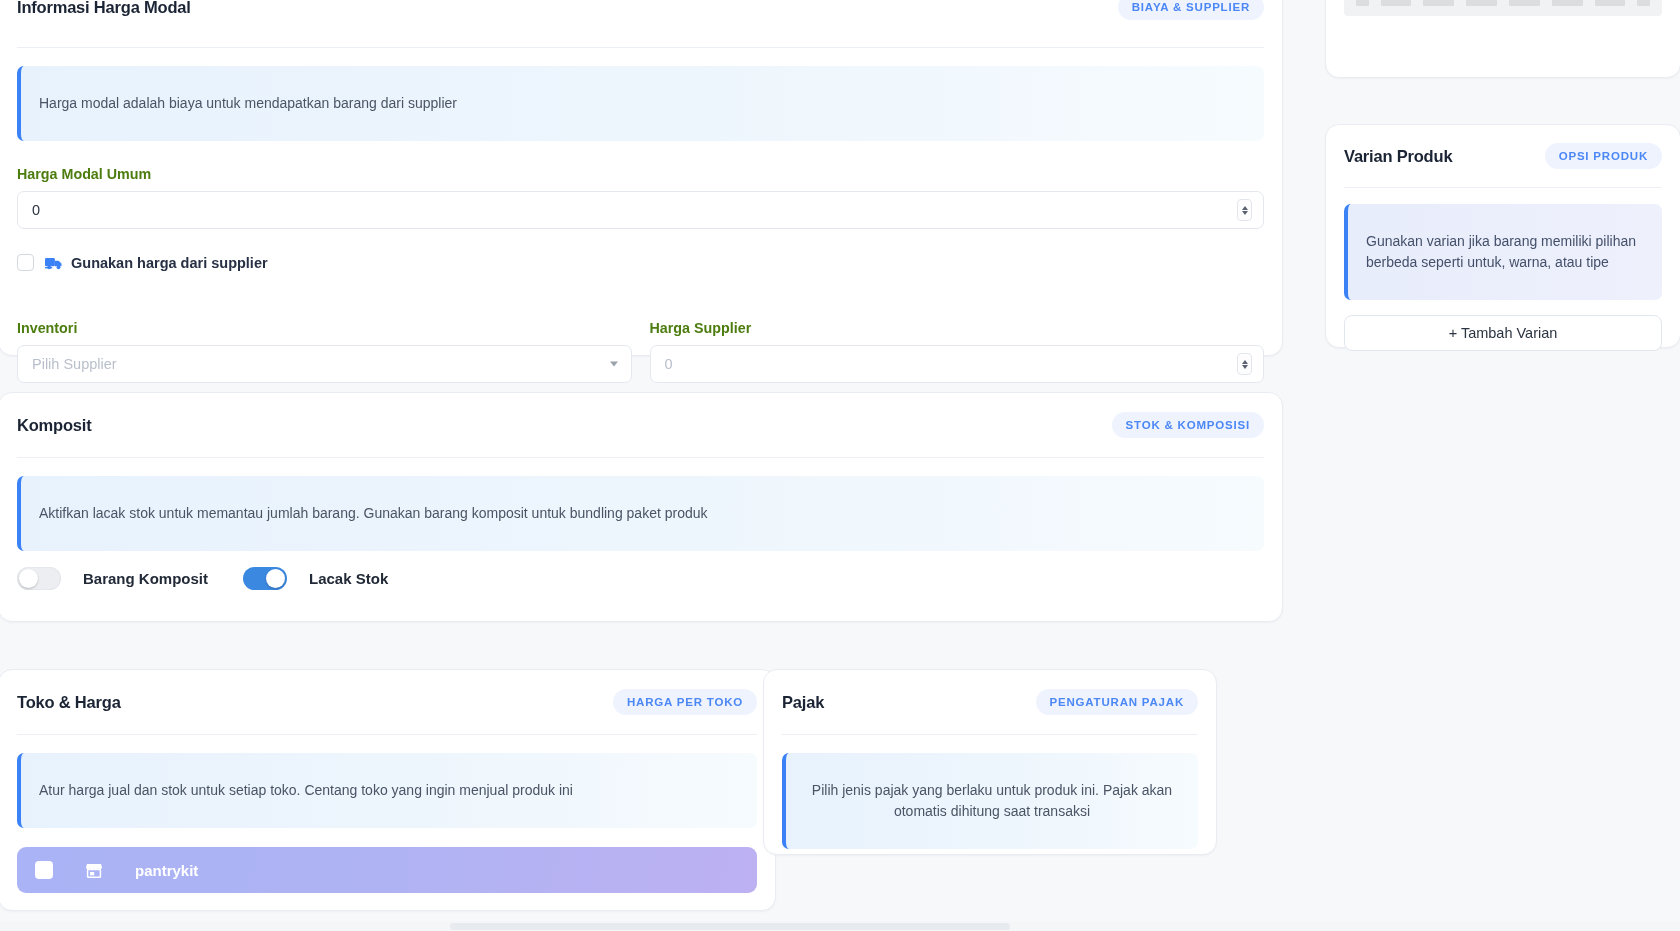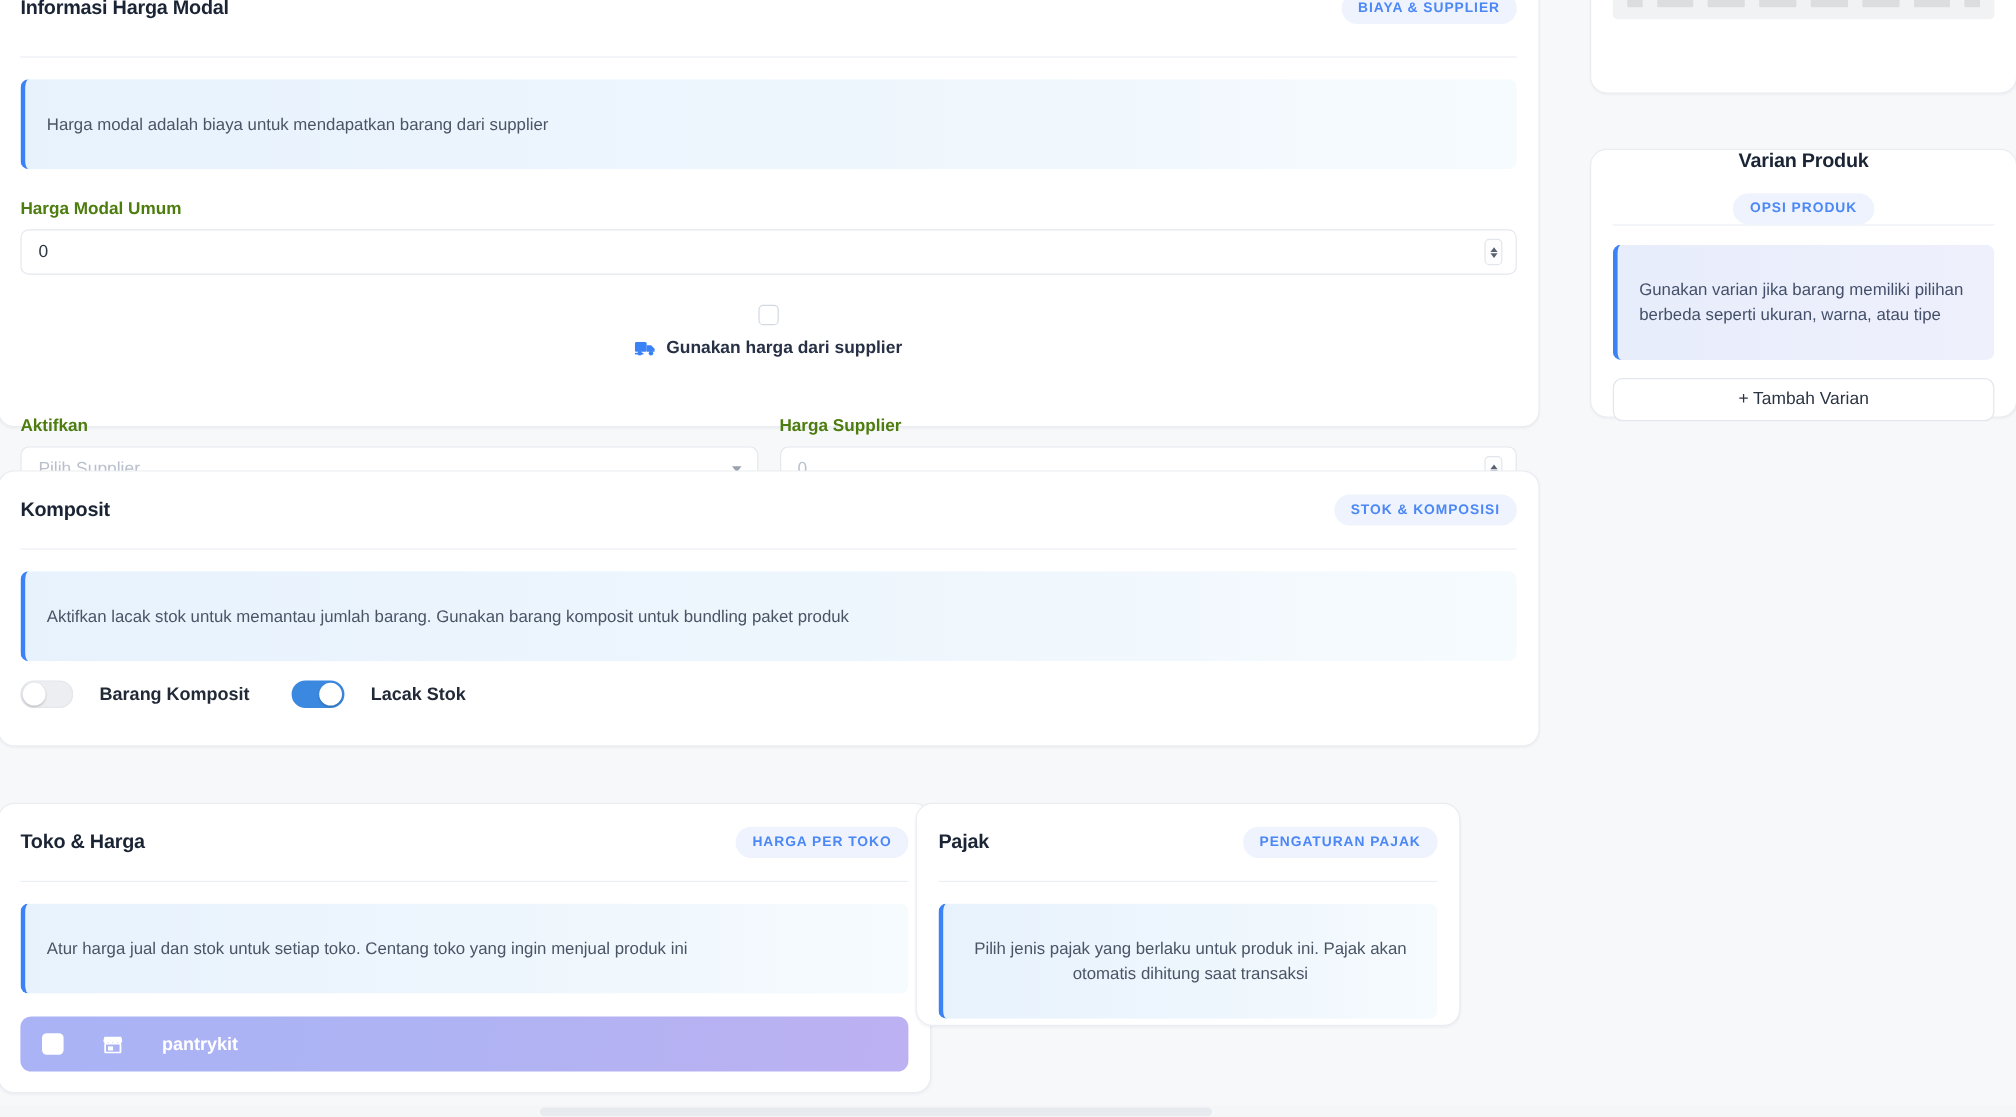--- a/index.html
+++ b/index.html
@@ -183,37 +183,37 @@
         <label class="field-label">Harga Modal Umum</label>
         <div style="position:relative; margin-top:9px;">
           <input class="input" type="text" value="0" style="">
           <div class="spinner">
             <span class="up"></span>
             <span class="down"></span>
           </div>
         </div>
       </div>
 
-      <div class="chk-row" style="margin-top:25px;flex-direction:column;">
+      <div class="chk-row" style="margin-top:25px;">
         <div class="checkbox"></div>
         <span class="chk-label">
           <svg width="18" height="14" viewBox="0 0 20 15">
             <rect x="0" y="2" width="11" height="9" rx="1.4" fill="#3b82f6"></rect>
             <path d="M11 5h4.1l3.2 3.1V11H11z" fill="#3b82f6"></path>
             <circle cx="4.6" cy="12.3" r="2.1" fill="#3b82f6"></circle>
             <circle cx="15" cy="12.3" r="2.1" fill="#3b82f6"></circle>
             <rect x="0" y="12" width="8" height="1.5" fill="#3b82f6"></rect>
           </svg>
           <span>Gunakan harga dari supplier</span>
         </span>
       </div>
 
       <div style="display:flex; gap:18px; margin-top:24px;">
         <div style="width:615px;">
-          <label class="field-label">Aktifkan</label>
+          <label class="field-label">Inventori</label>
           <div style="position:relative; margin-top:9px;">
             <input class="input" type="text" placeholder="Pilih Supplier" style="">
             <div class="sel-arrow"></div>
           </div>
         </div>
         <div style="width:615px;">
           <label class="field-label">Harga Supplier</label>
           <div style="position:relative; margin-top:9px;">
             <input class="input" type="text" placeholder="0" style="">
             <div class="spinner">
@@ -290,28 +290,28 @@
       <div class="sk" style="width:32px;height:9px;"></div>
       <div class="sk" style="width:32px;height:9px;"></div>
       <div class="sk" style="width:32px;height:9px;"></div>
       <div class="sk" style="width:32px;height:9px;"></div>
       <div class="sk" style="width:32px;height:9px;"></div>
       <div class="sk" style="width:13px;height:14px;"></div>
     </div>
   </div>
 
   <div class="card" style="left:1325px; top:124px; width:356px; height:224px;">
-    <div class="card-head" style="height:62px;flex-direction:column;">
+    <div class="card-head" style="height:62px;">
       <div class="card-title">Varian Produk</div>
       <div class="badge">OPSI PRODUK</div>
     </div>
     <div class="divider"></div>
 
     <div style="padding:16px 18px;">
-      <div class="banner violet">Gunakan varian jika barang memiliki pilihan berbeda seperti ukuran, warna, atau tipe</div>
+      <div class="banner violet">Gunakan varian jika barang memiliki pilihan berbeda seperti untuk, warna, atau tipe</div>
       <button class="outline-btn" style="margin-top:15px;">+ Tambah Varian</button>
     </div>
   </div>
 
   <div class="hscroll">
     <i></i>
   </div>
 
 </div>
 

